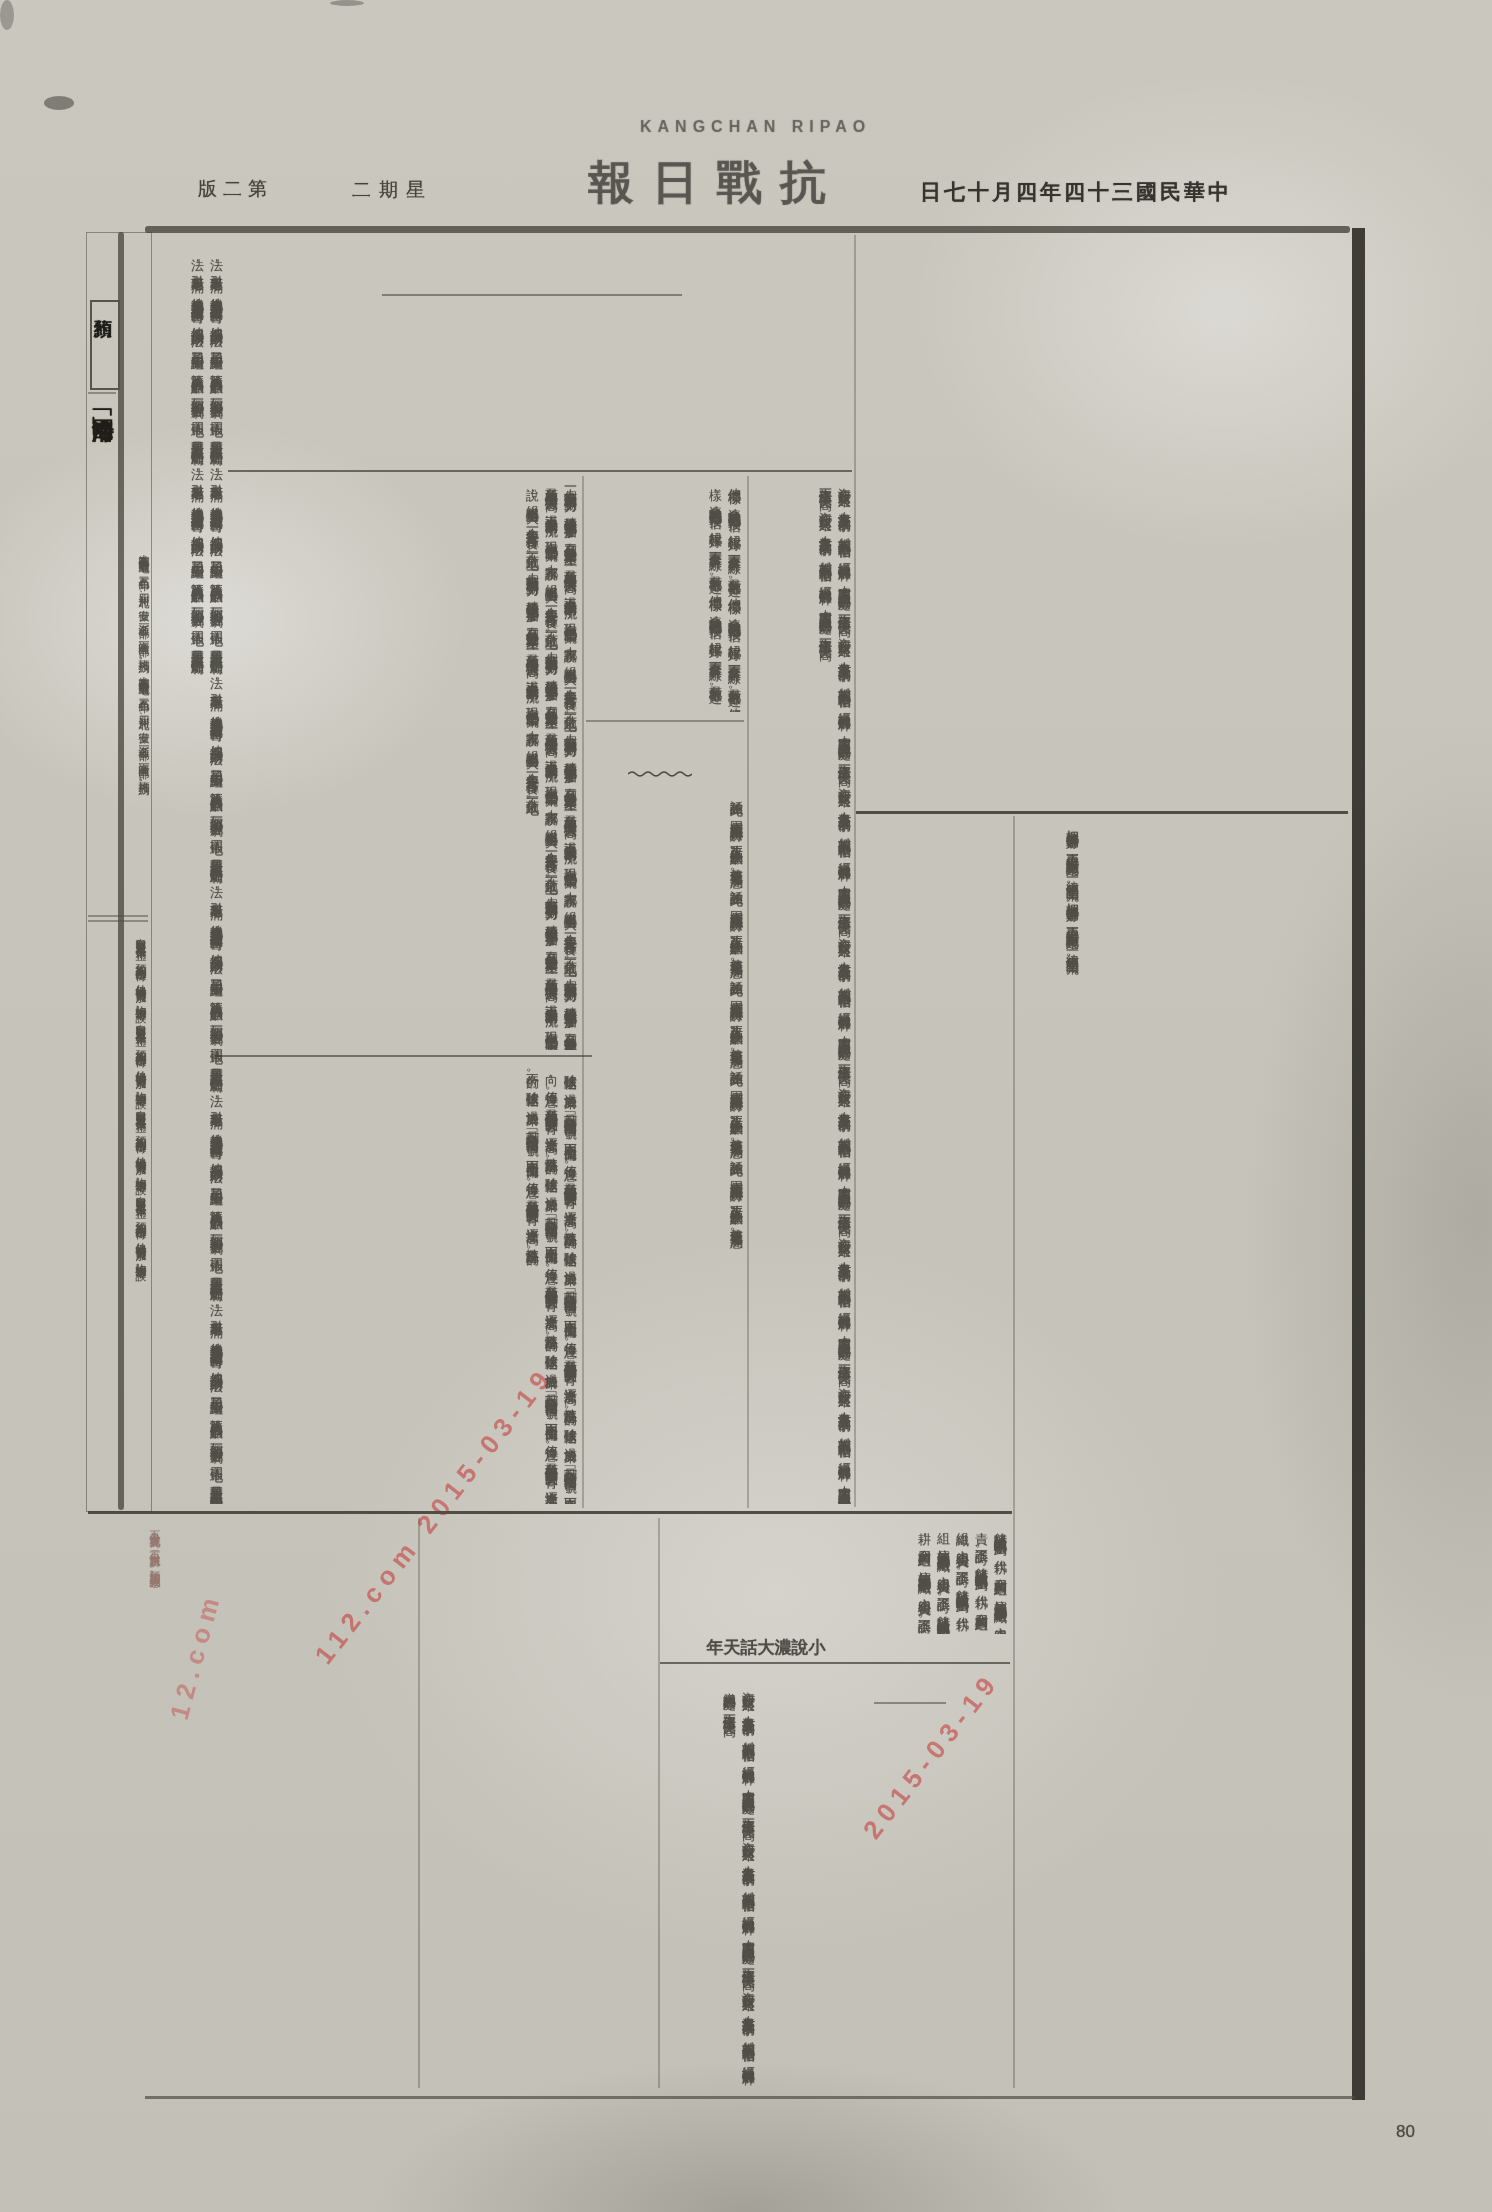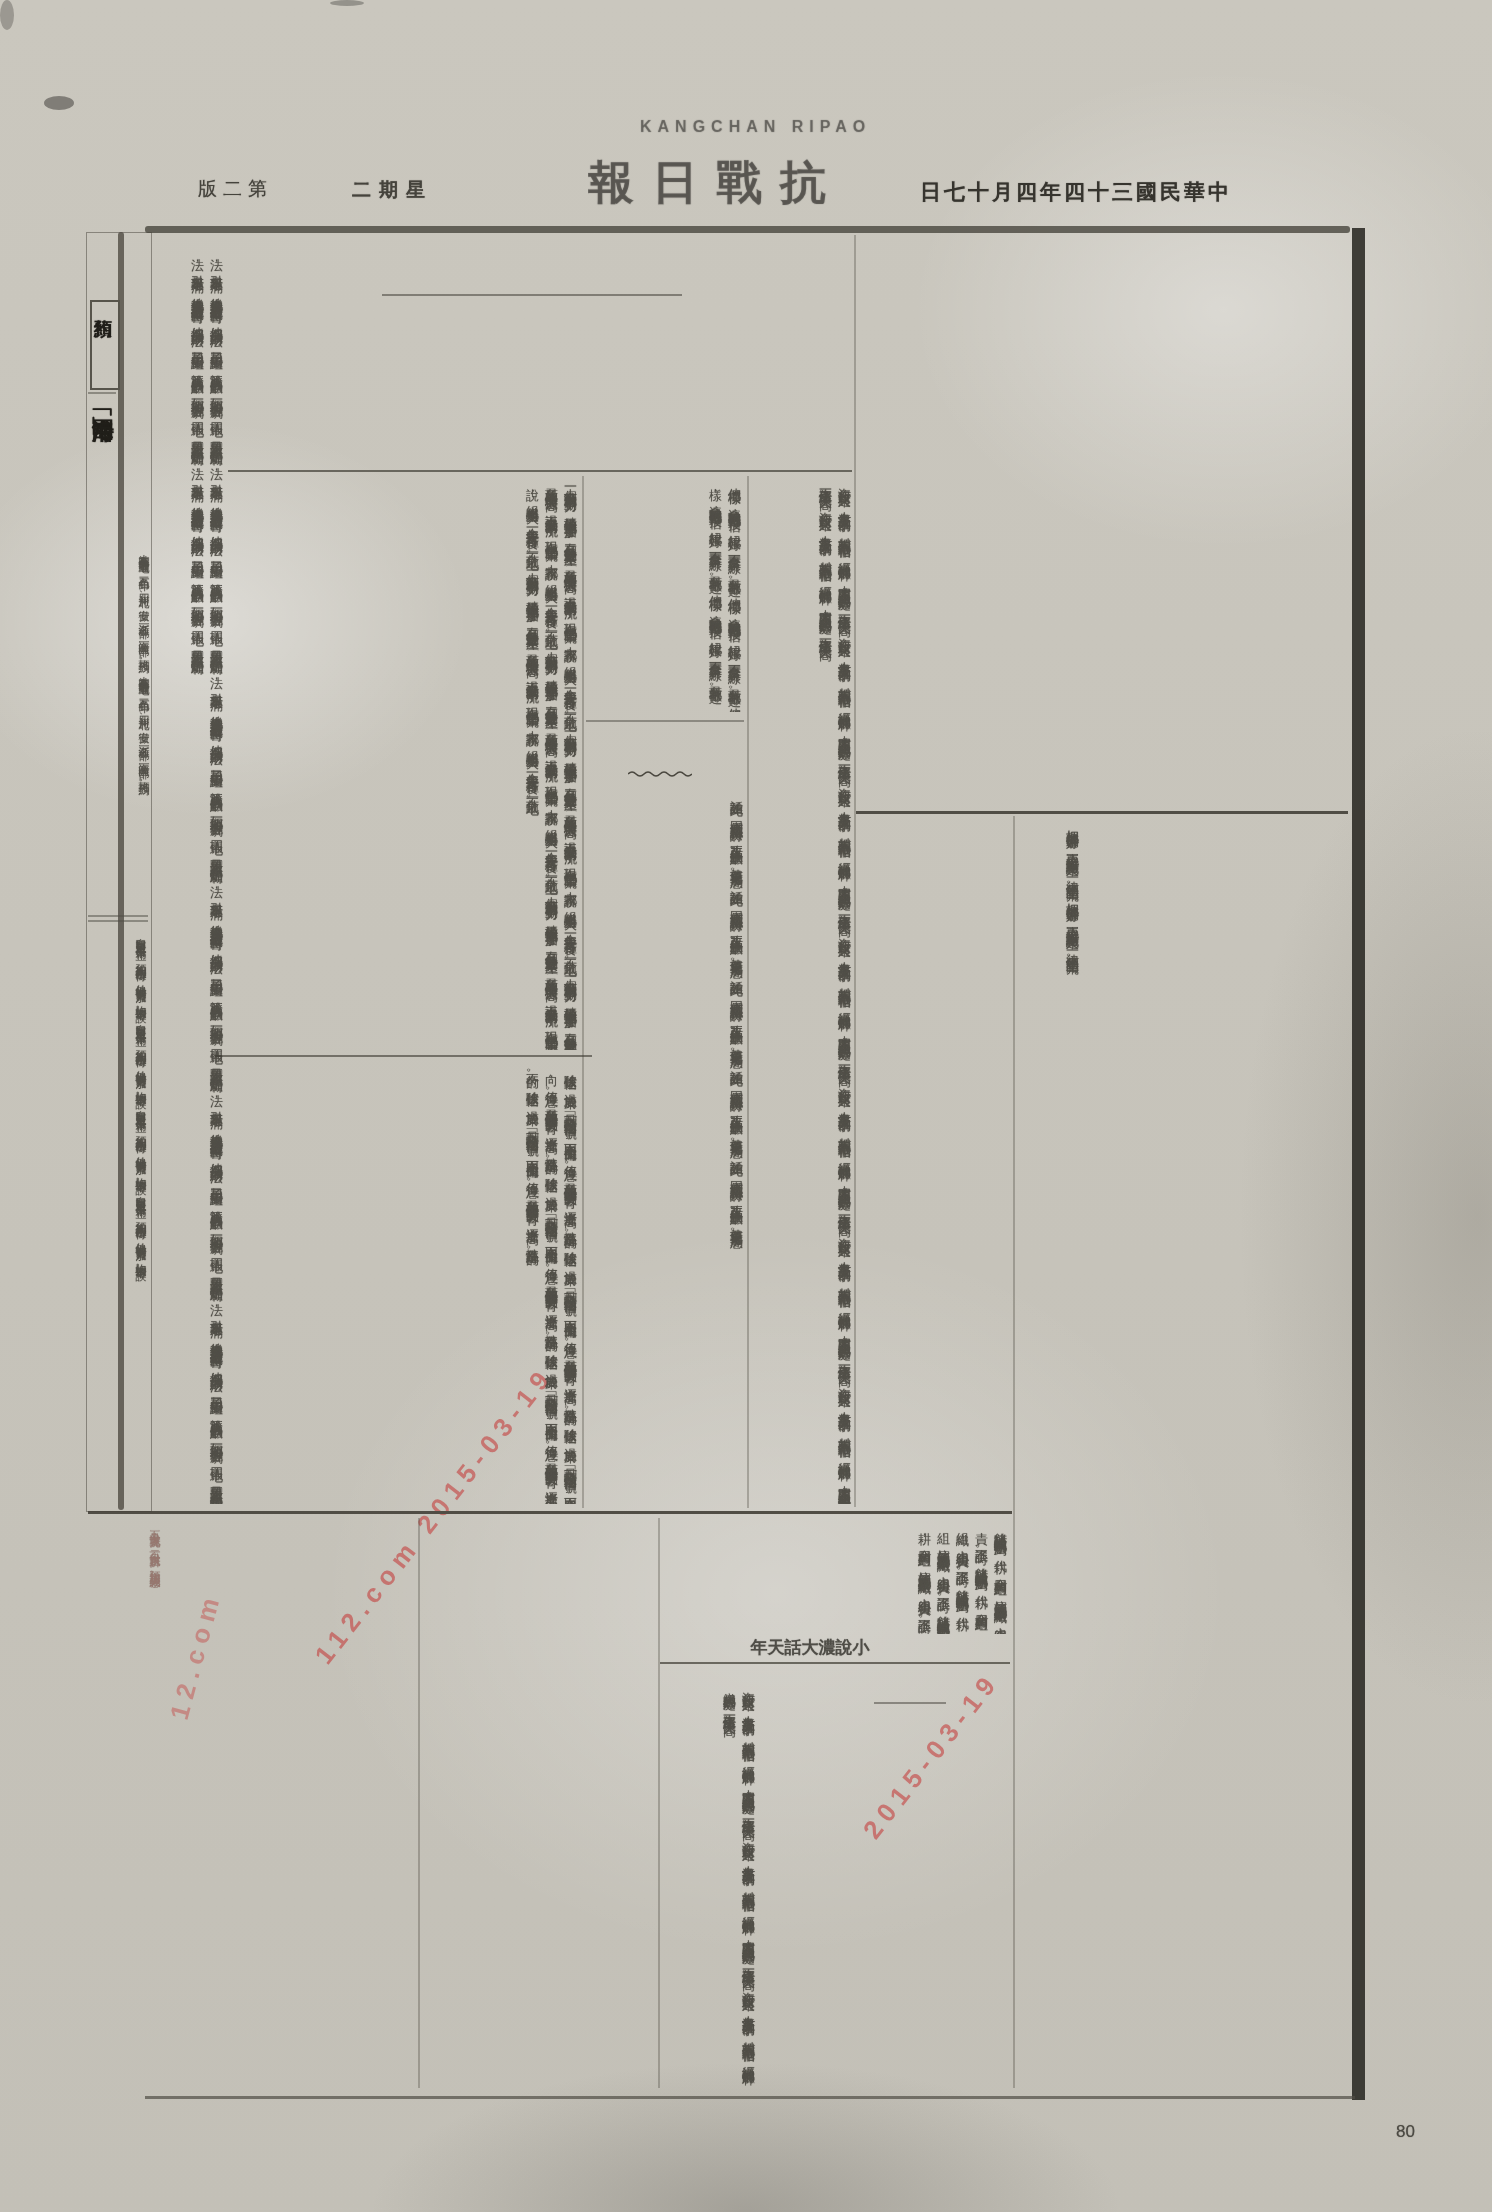--- a/index.html
+++ b/index.html
@@ -34,21 +34,21 @@
 <div class="page">
 
   <div class="smudge" style="left:44px;top:96px;width:30px;height:14px;opacity:.55"></div>
   <div class="smudge" style="left:330px;top:0;width:34px;height:6px;opacity:.4"></div>
   <div class="smudge" style="left:0;top:0;width:14px;height:30px;opacity:.35"></div>
   <div class="wm" style="left:250px;top:1500px">112.com 2015-03-19</div>
   <div class="wm" style="left:830px;top:1740px">2015-03-19</div>
   <div class="wm" style="left:130px;top:1640px;transform:rotate(-75deg);opacity:.7">12.com</div>
 
   <div class="hh" style="left:198px;top:176px;font-size:19px;letter-spacing:6px;font-weight:normal;color:#45433c">版二第</div>
-  <div class="hh" style="left:352px;top:177px;font-size:19px;letter-spacing:8px;font-weight:bold;color:#45433c">二期星</div>
+  <div class="hh" style="left:352px;top:177px;font-size:19px;letter-spacing:8px;font-weight:normal;color:#45433c">二期星</div>
   <div class="hh ghost" style="left:640px;top:118px;font-size:16px;letter-spacing:6px">KANGCHAN RIPAO</div>
   <div class="hh" style="left:588px;top:152px;font-size:46px;letter-spacing:18px;color:rgba(58,56,52,.38);font-family:'Liberation Serif',serif">報日戰抗</div>
   <div class="hh" style="left:920px;top:178px;font-size:21px;letter-spacing:3px;font-weight:bold;color:#36342e">日七十月四年四十三國民華中</div>
   <div class="rule" style="left:145px;top:226px;width:1205px;height:7px;border-radius:3px;opacity:.85"></div>
 
   <div class="rule" style="left:1352px;top:228px;width:13px;height:1872px;opacity:.9;background:#2e2c27"></div>
   <div class="rule" style="left:145px;top:2096px;width:1210px;height:3px;opacity:.7"></div>
   <div class="rule" style="left:88px;top:1511px;width:924px;height:3px"></div>
   <div class="rule" style="left:228px;top:470px;width:624px;height:2px;opacity:.8"></div>
   <div class="rule" style="left:215px;top:1055px;width:377px;height:2px;opacity:.7"></div>
@@ -129,21 +129,21 @@
   <div class="vh" style="left:252px;top:1535px;width:32px;height:262px;font-size:21px"></div>
   <div class="vh" style="left:216px;top:1550px;width:40px;height:252px;font-size:31px"></div>
   <div class="v" style="left:292px;top:1522px;width:124px;height:564px"></div>
 
   <div class="v" style="left:422px;top:1522px;width:134px;height:564px"></div>
   <div class="vh" style="left:592px;top:1540px;width:38px;height:268px;font-size:30px"></div>
   <div class="vh" style="left:624px;top:1525px;width:30px;height:202px;font-size:22px"></div>
   <div class="v" style="left:655px;top:1535px;width:18px;height:84px;font-size:15px"></div>
 
   <div class="v" style="left:664px;top:1522px;width:346px;height:112px">前緒討論給成式的辦法不到,代耕,全村四戶的組,抗屬的土地都按五畝組織,由小組負責,誤不了時。前緒討論給成式的辦法不到,代耕,全村四戶的組,抗屬的土地都按五畝組織,由小組負責,誤不了時。前緒討論給成式的辦法不到,代耕,全村四戶的組,抗屬的土地都按五畝組織,由小組負責,誤不了時。前緒討論給成式的辦法不到,代耕,全村四戶的組,抗屬的土地都按五畝組織,由小組負責,誤不了時。</div>
-  <div class="hh" style="left:704px;top:1636px;width:212px;font-size:17px;opacity:.75">年天話大濃說小</div>
+  <div class="hh" style="left:660px;top:1636px;width:212px;font-size:17px;opacity:.75">年天話大濃說小</div>
 
   <div class="hh" style="left:878px;top:1680px;width:64px;font-size:15px;letter-spacing:6px"></div>
   <div class="rule" style="left:874px;top:1702px;width:72px;height:2px;opacity:.55"></div>
   <div class="vh" style="left:922px;top:1712px;width:32px;height:282px;font-size:23px"></div>
   <div class="vh" style="left:872px;top:1726px;width:44px;height:342px;font-size:33px"></div>
   <div class="v" style="left:762px;top:1682px;width:106px;height:404px"></div>
   <div class="v" style="left:672px;top:1682px;width:86px;height:404px">海作行政村起來,十多年沒有見過的例子,村裡的人都不敢相信,經過幹部的解釋,大家才明白了組織起來的好處,生產情緒一天比一天高。海作行政村起來,十多年沒有見過的例子,村裡的人都不敢相信,經過幹部的解釋,大家才明白了組織起來的好處,生產情緒一天比一天高。海作行政村起來,十多年沒有見過的例子,村裡的人都不敢相信,經過幹部的解釋,大家才明白了組織起來的好處,生產情緒一天比一天高。</div>
 
   <div class="hh" style="left:1396px;top:2122px;font-size:17px;font-weight:normal;color:#4c4a43">80</div>
 

